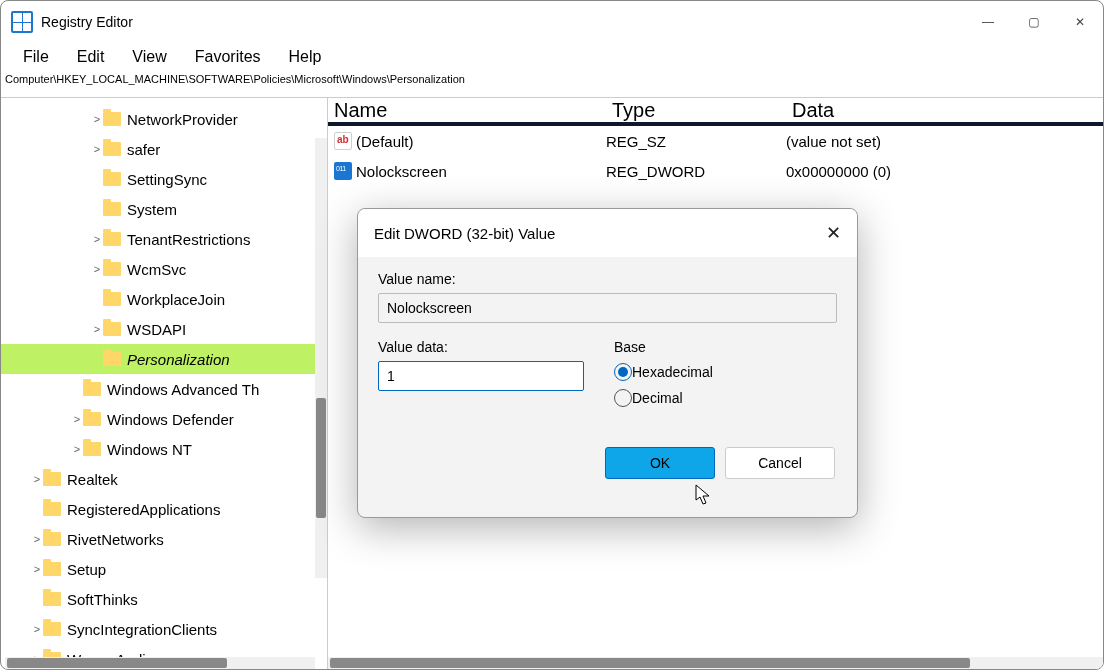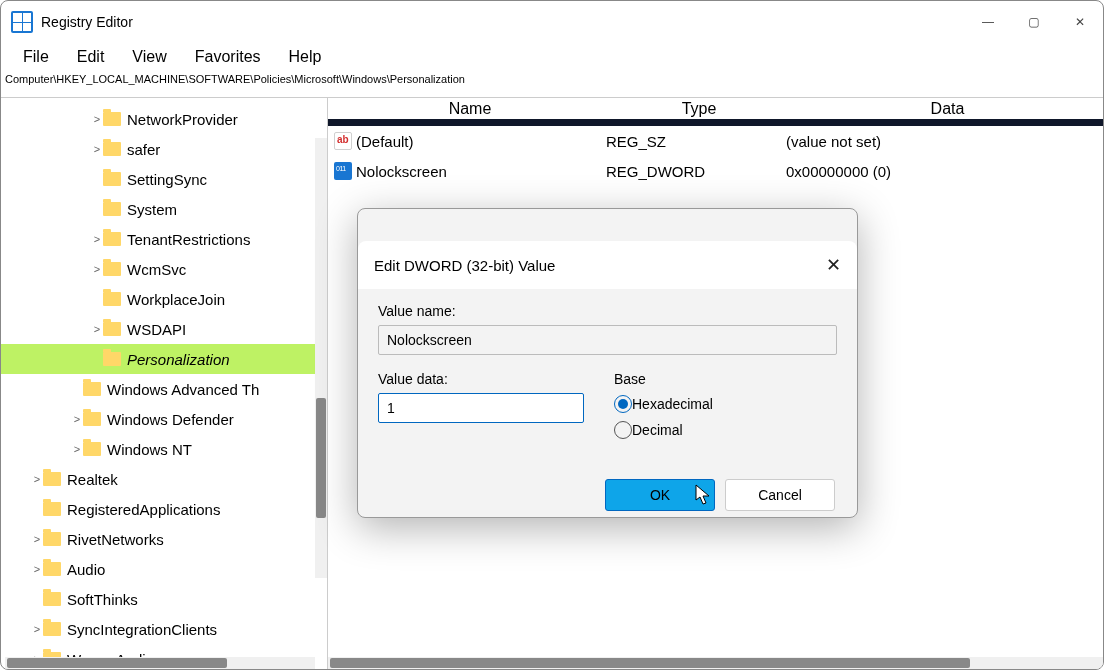--- a/index.html
+++ b/index.html
@@ -24,39 +24,39 @@
     .node .chev { width: 12px; text-align: center; color: #666; font-size: 11px; }
     .node .fold { width: 18px; height: 14px; background: #ffd768; border-radius: 1px; margin-right: 6px; position: relative; }
     .node .fold::before { content:""; position:absolute; top:-3px; left:0; width:8px; height:3px; background:#ffd768; border-radius:1px 1px 0 0; }
     .node.selected { background: #bef264; font-style: italic; }
     .node.selected .label { }
     .ind1 { padding-left: 90px; }
     .ind2 { padding-left: 70px; }
     .ind3 { padding-left: 30px; }
 
     .list { flex: 1; border-top: 1px solid #ccc; position: relative; }
-    .list-head { display: flex; height: 28px; align-items: center; font-size: 16px; border-bottom: 7px solid #0f172a; text-align: center; }
+    .list-head { display: flex; height: 28px; align-items: center; font-size: 20px; border-bottom: 4px solid #0f172a; }
     .list-head div { padding-left: 6px; }
     .col-name { width: 278px; } .col-type { width: 180px; } .col-data { flex:1; }
     .list-row { display: flex; height: 30px; align-items: center; font-size: 15px; }
     .list-row .ic { width: 18px; height: 18px; margin: 0 4px 0 6px; border-radius: 2px; }
     .ic-sz { background: #fff; border: 1px solid #d0d0d0; position:relative; }
     .ic-sz::after { content:"ab"; color:#d32f2f; font-size:10px; font-weight:bold; position:absolute; top:1px; left:2px; }
     .ic-dw { background: #1976d2; position:relative; }
     .ic-dw::after { content:"011"; color:#fff; font-size:7px; position:absolute; top:3px; left:2px; letter-spacing:-0.5px; }
 
     .vscroll { position:absolute; right:0; top:40px; width:12px; height:440px; background:#f0f0f0; }
     .vscroll .thumb { position:absolute; left:1px; width:10px; top:260px; height:120px; background:#888; border-radius:2px; }
     .hscroll-tree { position:absolute; bottom:0; left:4px; height:12px; width:310px; background:#f0f0f0; }
     .hscroll-tree .thumb { position:absolute; top:1px; left:2px; height:10px; width:220px; background:#888; border-radius:2px; }
     .hscroll-list { position:absolute; bottom:0; left:0; right:0; height:12px; background:#f0f0f0; }
     .hscroll-list .thumb { position:absolute; top:1px; left:2px; height:10px; width:640px; background:#888; border-radius:2px; }
 
     .dialog { position: absolute; left: 356px; top: 207px; width: 501px; height: 310px; background: #f3f3f3; border: 1px solid #999; border-radius: 8px; box-shadow: 0 10px 40px rgba(0,0,0,0.3); }
-    .dlg-title { height: 48px; display:flex; align-items:center; padding: 0 16px; background:#fff; border-radius:8px 8px 0 0;margin-top:32px; }
+    .dlg-title { height: 48px; display:flex; align-items:center; padding: 0 16px; background:#fff; border-radius:8px 8px 0 0; }
     .dlg-title .t { font-size: 15px; }
     .dlg-title .x { margin-left:auto; font-size:18px; color:#222; }
     .dlg-body { padding: 14px 20px; }
     .dlg-label { font-size: 14px; margin-bottom: 6px; }
     .ro-input { width: 100%; height: 30px; border: 1px solid #bbb; background: #f3f3f3; padding: 4px 8px; font-size: 14px; border-radius: 2px; }
     .dlg-row2 { display: flex; gap: 30px; margin-top: 16px; }
     .dlg-col { }
     .vd-input { width: 206px; height: 30px; border: 1px solid #0067c0; background:#fff; padding: 4px 8px; font-size: 14px; border-radius:2px; outline:none; }
     .fieldset { position: relative; }
     .radio-row { display:flex; align-items:center; margin-top:8px; font-size:14px; }
@@ -171,21 +171,21 @@
           <span class="label">RegisteredApplications</span>
         </div>
         <div class="node ind3">
           <span class="chev">&gt;</span>
           <span class="fold"></span>
           <span class="label">RivetNetworks</span>
         </div>
         <div class="node ind3">
           <span class="chev">&gt;</span>
           <span class="fold"></span>
-          <span class="label">Audio</span>
+          <span class="label">Setup</span>
         </div>
         <div class="node ind3">
           <span class="chev">&nbsp;</span>
           <span class="fold"></span>
           <span class="label">SoftThinks</span>
         </div>
         <div class="node ind3">
           <span class="chev">&gt;</span>
           <span class="fold"></span>
           <span class="label">SyncIntegrationClients</span>

